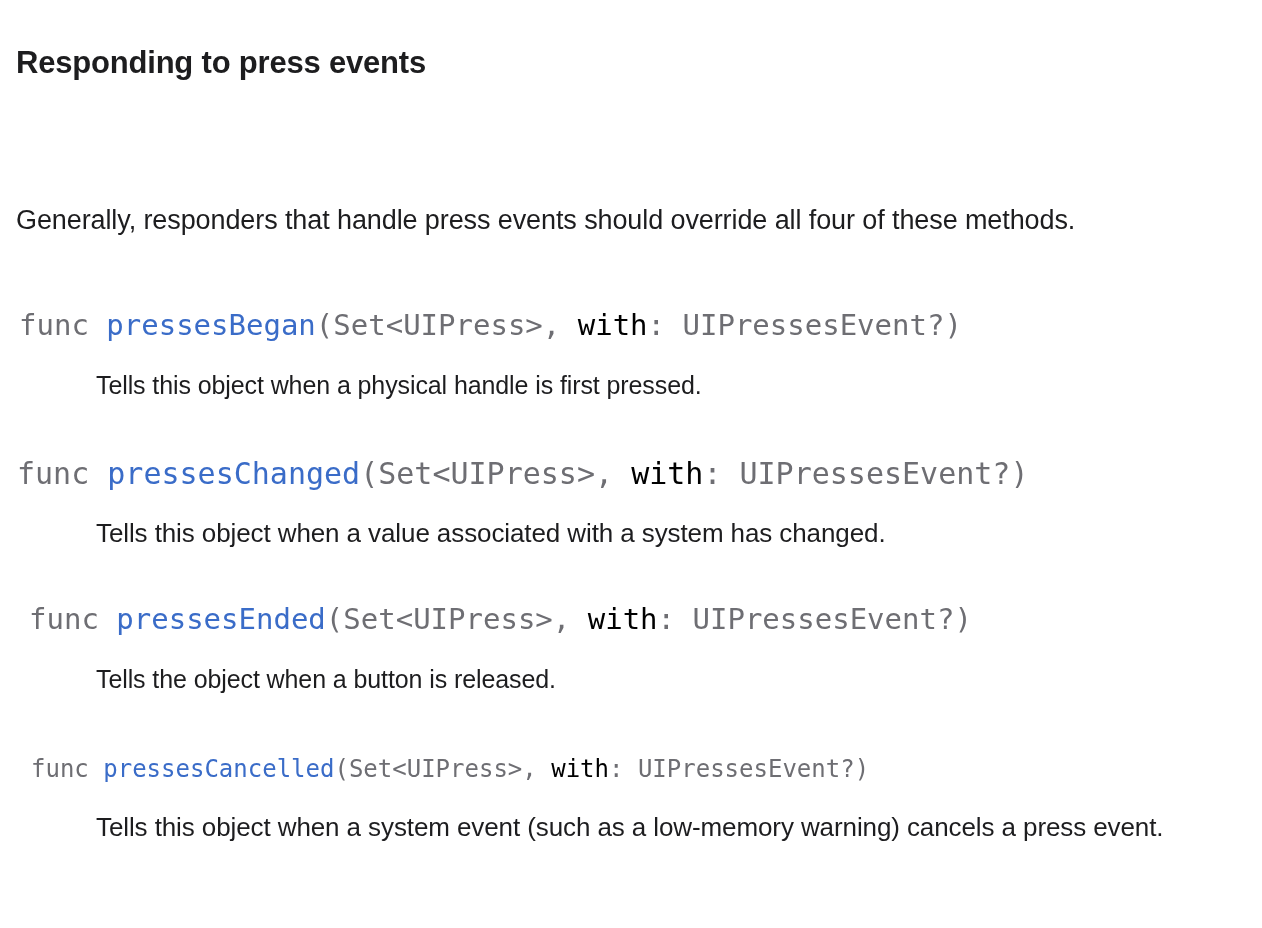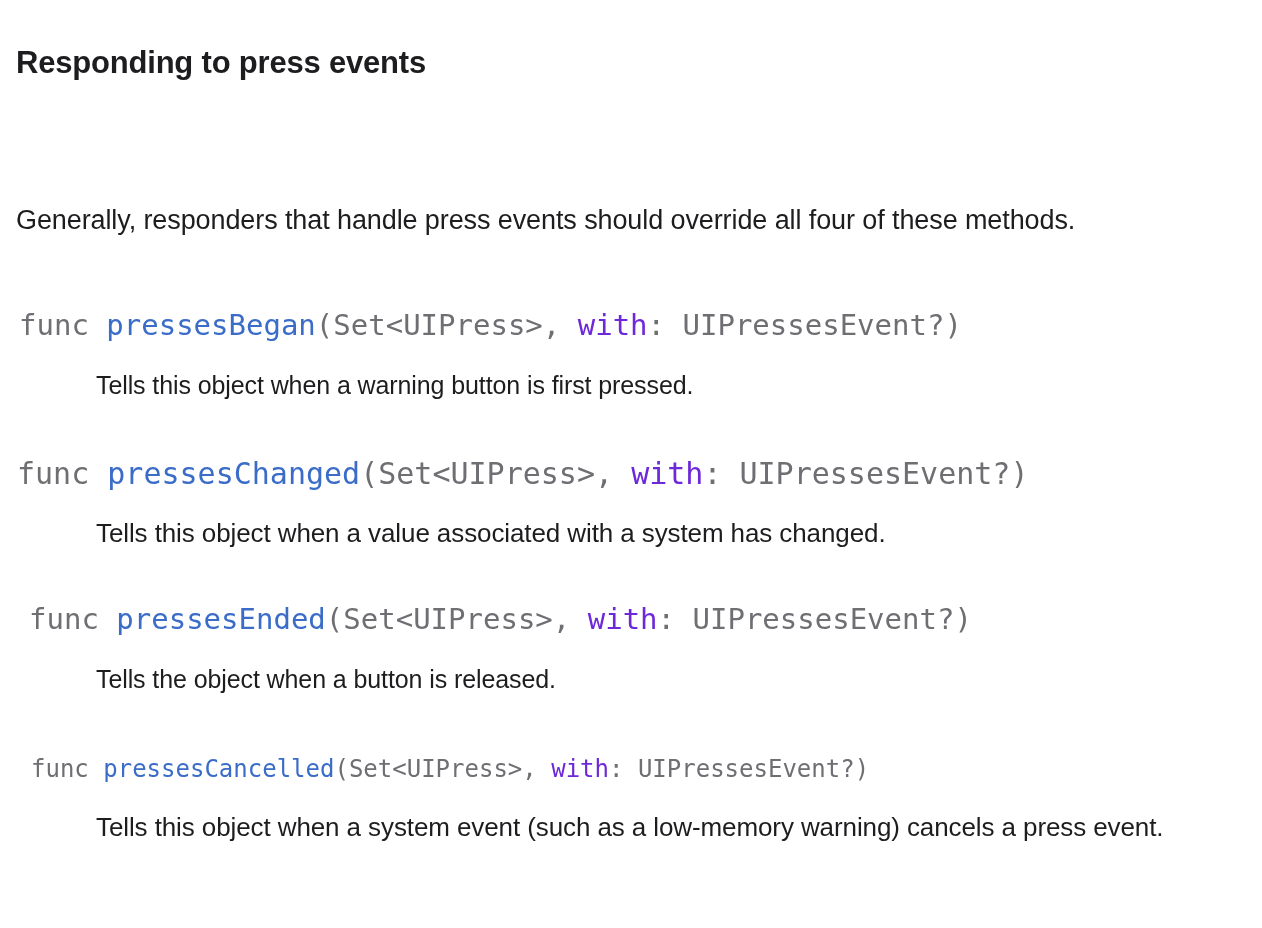--- a/index.html
+++ b/index.html
@@ -68,21 +68,21 @@
     letter-spacing: 0px;
   }
 
   .signature .kw-func {
     color: #6e6e73;
   }
   .signature .sym-name {
     color: #3a6cc8;
   }
   .signature .label {
-    color: #6d28d9;
+    color: #000000;
   }
   .signature .punct,
   .signature .type {
     color: #6e6e73;
   }
 
   .abstract {
     margin-left: 96px;
     font-size: 25px;
     line-height: 50px;
@@ -114,21 +114,21 @@
 <div class="page">
 
   <h1 class="section-title">Responding to press events</h1>
 
   <p class="intro">Generally, responders that handle press events should override all four of these methods.</p>
 
   <div class="symbol-list">
 
     <div class="symbol-item item-0">
       <div class="signature"><span class="kw-func">func</span><span class="punct"> </span><span class="sym-name">pressesBegan</span><span class="punct">(</span><span class="type">Set&lt;UIPress&gt;</span><span class="punct">, </span><span class="label">with</span><span class="punct">: </span><span class="type">UIPressesEvent?</span><span class="punct">)</span></div>
-      <div class="abstract">Tells this object when a warning button is first pressed.</div>
+      <div class="abstract">Tells this object when a physical handle is first pressed.</div>
     </div>
 
     <div class="symbol-item item-1">
       <div class="signature"><span class="kw-func">func</span><span class="punct"> </span><span class="sym-name">pressesChanged</span><span class="punct">(</span><span class="type">Set&lt;UIPress&gt;</span><span class="punct">, </span><span class="label">with</span><span class="punct">: </span><span class="type">UIPressesEvent?</span><span class="punct">)</span></div>
       <div class="abstract">Tells this object when a value associated with a system has changed.</div>
     </div>
 
     <div class="symbol-item item-2">
       <div class="signature"><span class="kw-func">func</span><span class="punct"> </span><span class="sym-name">pressesEnded</span><span class="punct">(</span><span class="type">Set&lt;UIPress&gt;</span><span class="punct">, </span><span class="label">with</span><span class="punct">: </span><span class="type">UIPressesEvent?</span><span class="punct">)</span></div>
       <div class="abstract">Tells the object when a button is released.</div>

